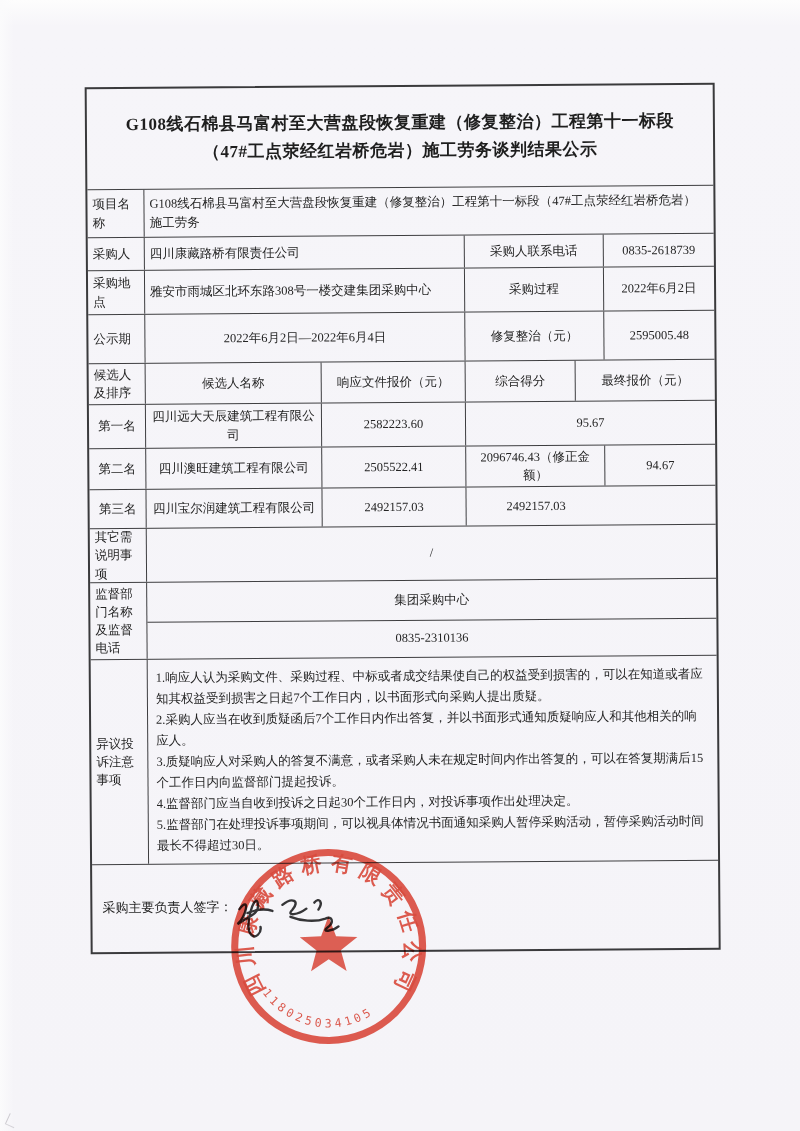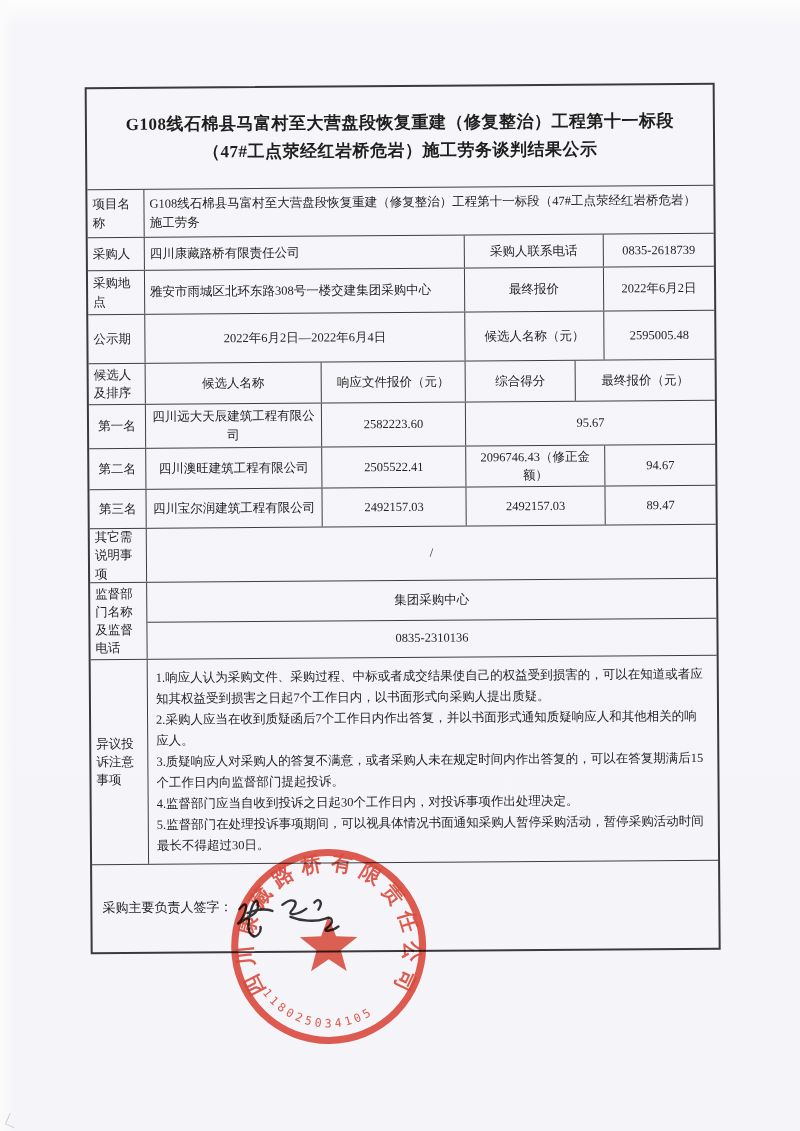--- a/index.html
+++ b/index.html
@@ -107,28 +107,28 @@
       <div class="row h-purch">
         <div class="cell c-label left">采购人</div>
         <div class="cell c-v1 left">四川康藏路桥有限责任公司</div>
         <div class="cell c-l2 center">采购人联系电话</div>
         <div class="cell c-rest center">0835-2618739</div>
       </div>
 
       <div class="row h-loc">
         <div class="cell c-label left">采购地点</div>
         <div class="cell c-v1 left">雅安市雨城区北环东路308号一楼交建集团采购中心</div>
-        <div class="cell c-l2 center">最终报价</div>
+        <div class="cell c-l2 center">采购过程</div>
         <div class="cell c-rest center">2022年6月2日</div>
       </div>
 
       <div class="row h-pub">
         <div class="cell c-label left">公示期</div>
         <div class="cell c-v1 center">2022年6月2日—2022年6月4日</div>
-        <div class="cell c-l2 center">候选人名称（元）</div>
+        <div class="cell c-l2 center">修复整治（元）</div>
         <div class="cell c-rest center">2595005.48</div>
       </div>
 
       <div class="row h-chead">
         <div class="cell c-label left">候选人及排序</div>
         <div class="cell c-name center">候选人名称</div>
         <div class="cell c-p1 center">响应文件报价（元）</div>
         <div class="cell c-rest center">综合得分</div>
         <div class="cell c-p2 center">最终报价（元）</div>
       </div>
@@ -144,21 +144,20 @@
         <div class="cell c-name center">四川澳旺建筑工程有限公司</div>
         <div class="cell c-p1 center">2505522.41</div>
         <div class="cell c-p2 center">2096746.43（修正金额）</div>
         <div class="cell c-rest center">94.67</div>
       </div>
       <div class="row h-c3">
         <div class="cell c-label center">第三名</div>
         <div class="cell c-name center">四川宝尔润建筑工程有限公司</div>
         <div class="cell c-p1 center">2492157.03</div>
         <div class="cell c-p2 center">2492157.03</div>
-        <div class="cell c-rest center">89.47</div>
       </div>
 
       <div class="row h-other">
         <div class="cell c-label left">其它需说明事项</div>
         <div class="cell c-rest center">/</div>
       </div>
 
       <div class="row h-sup">
         <div class="cell c-label left">监督部门名称及监督电话</div>
         <div class="sup-stack">

